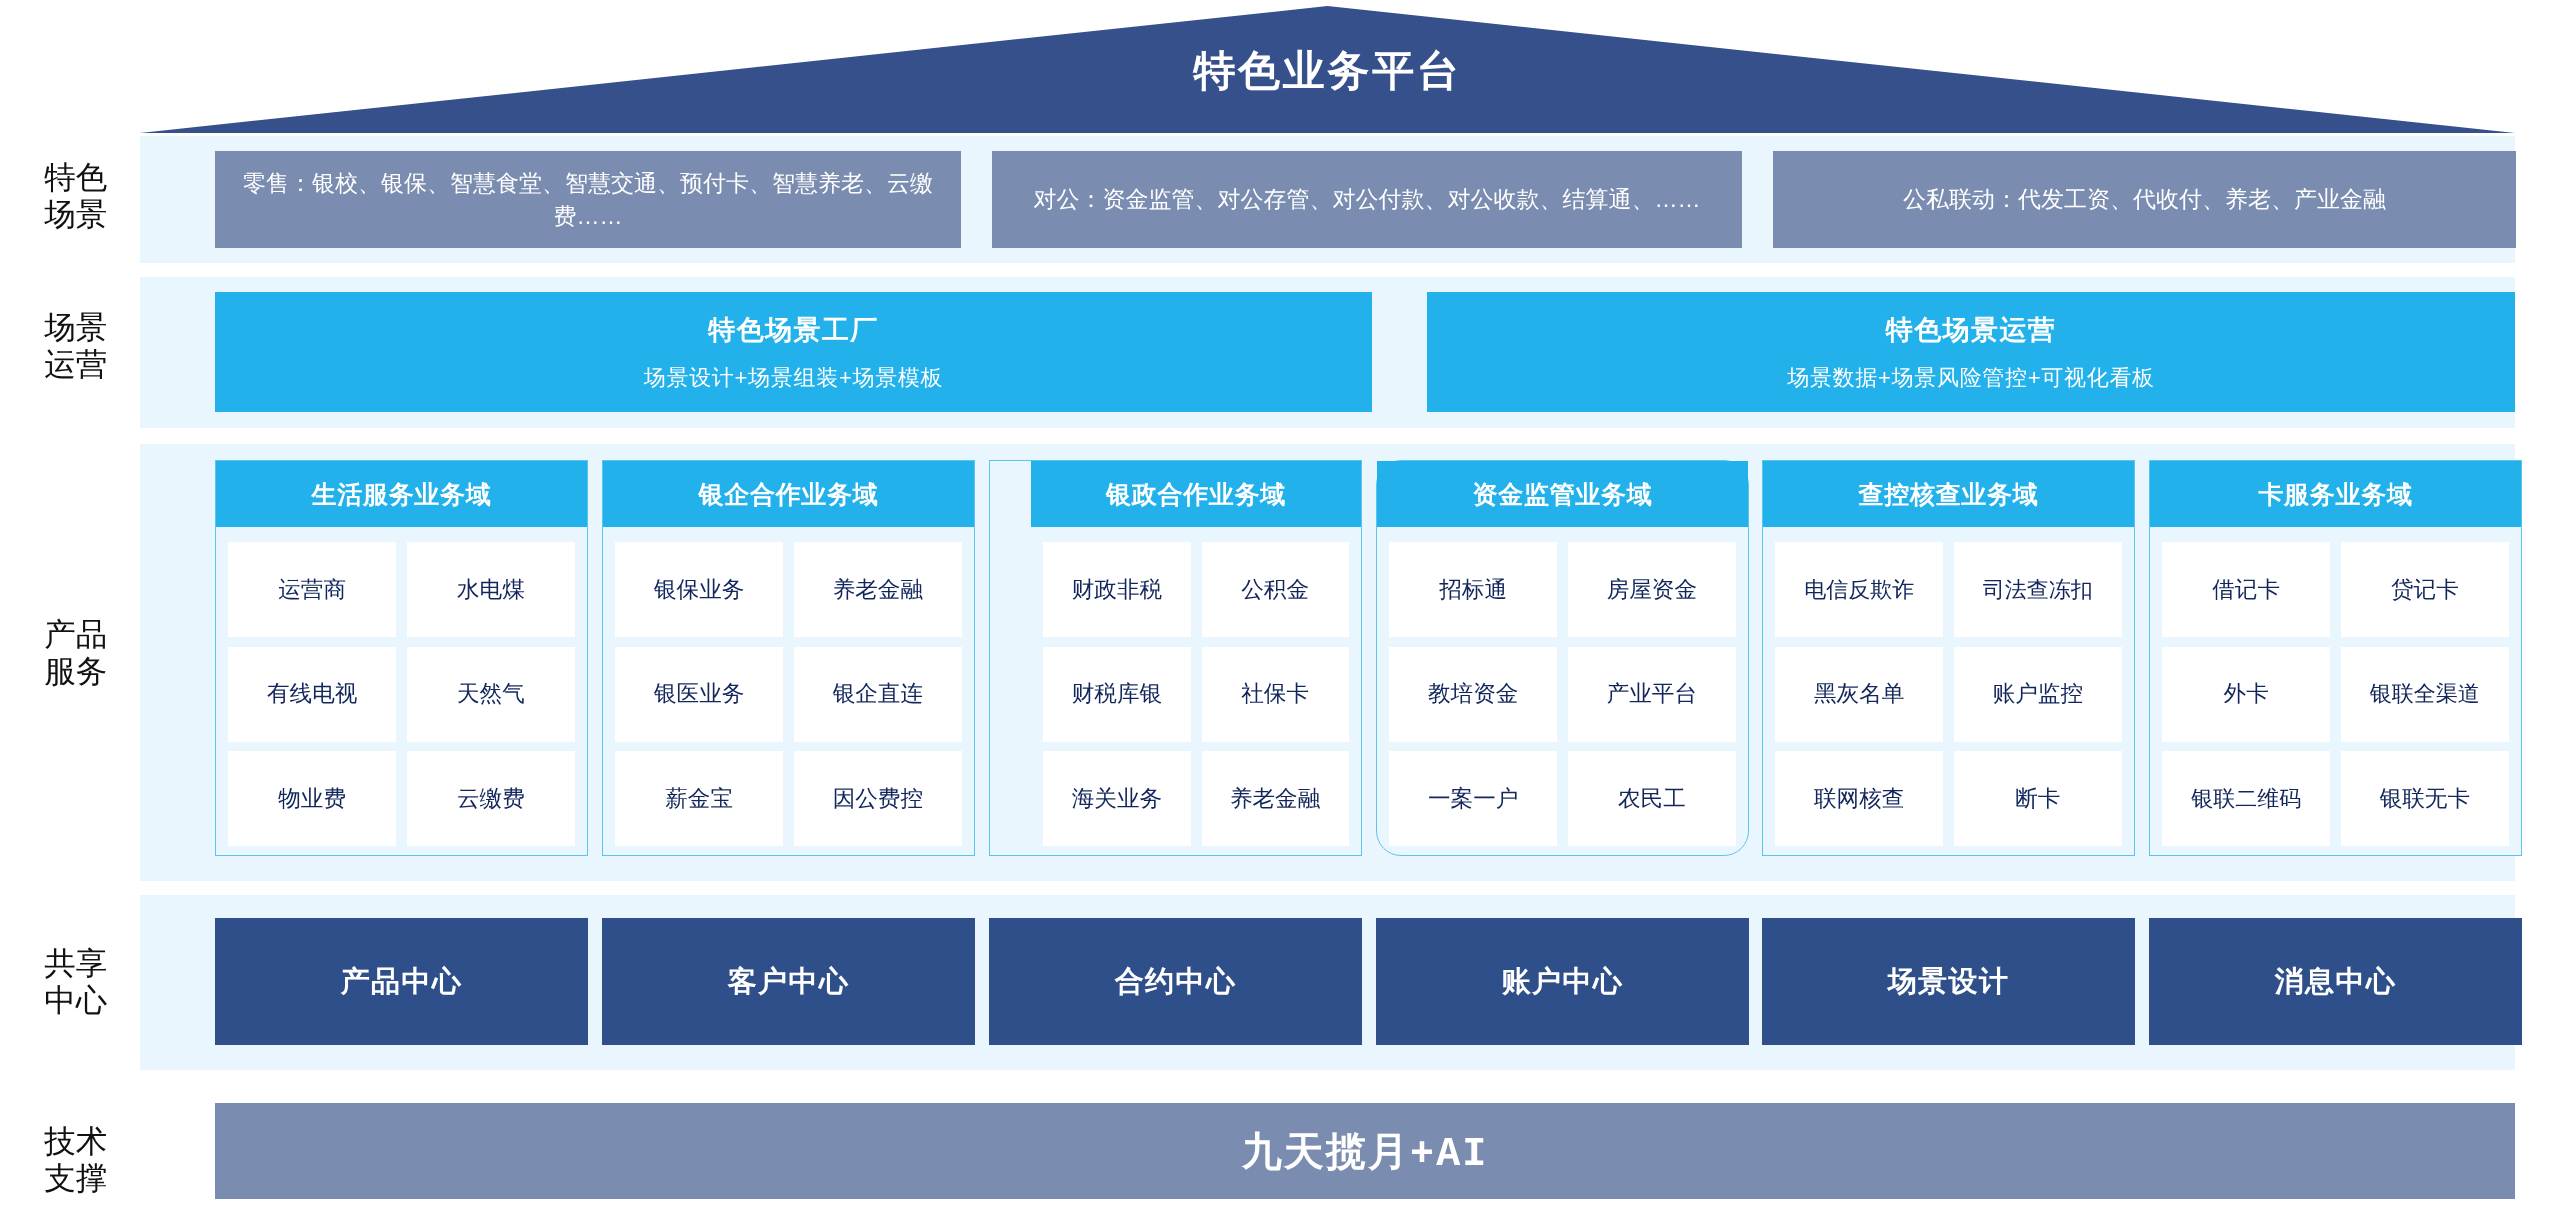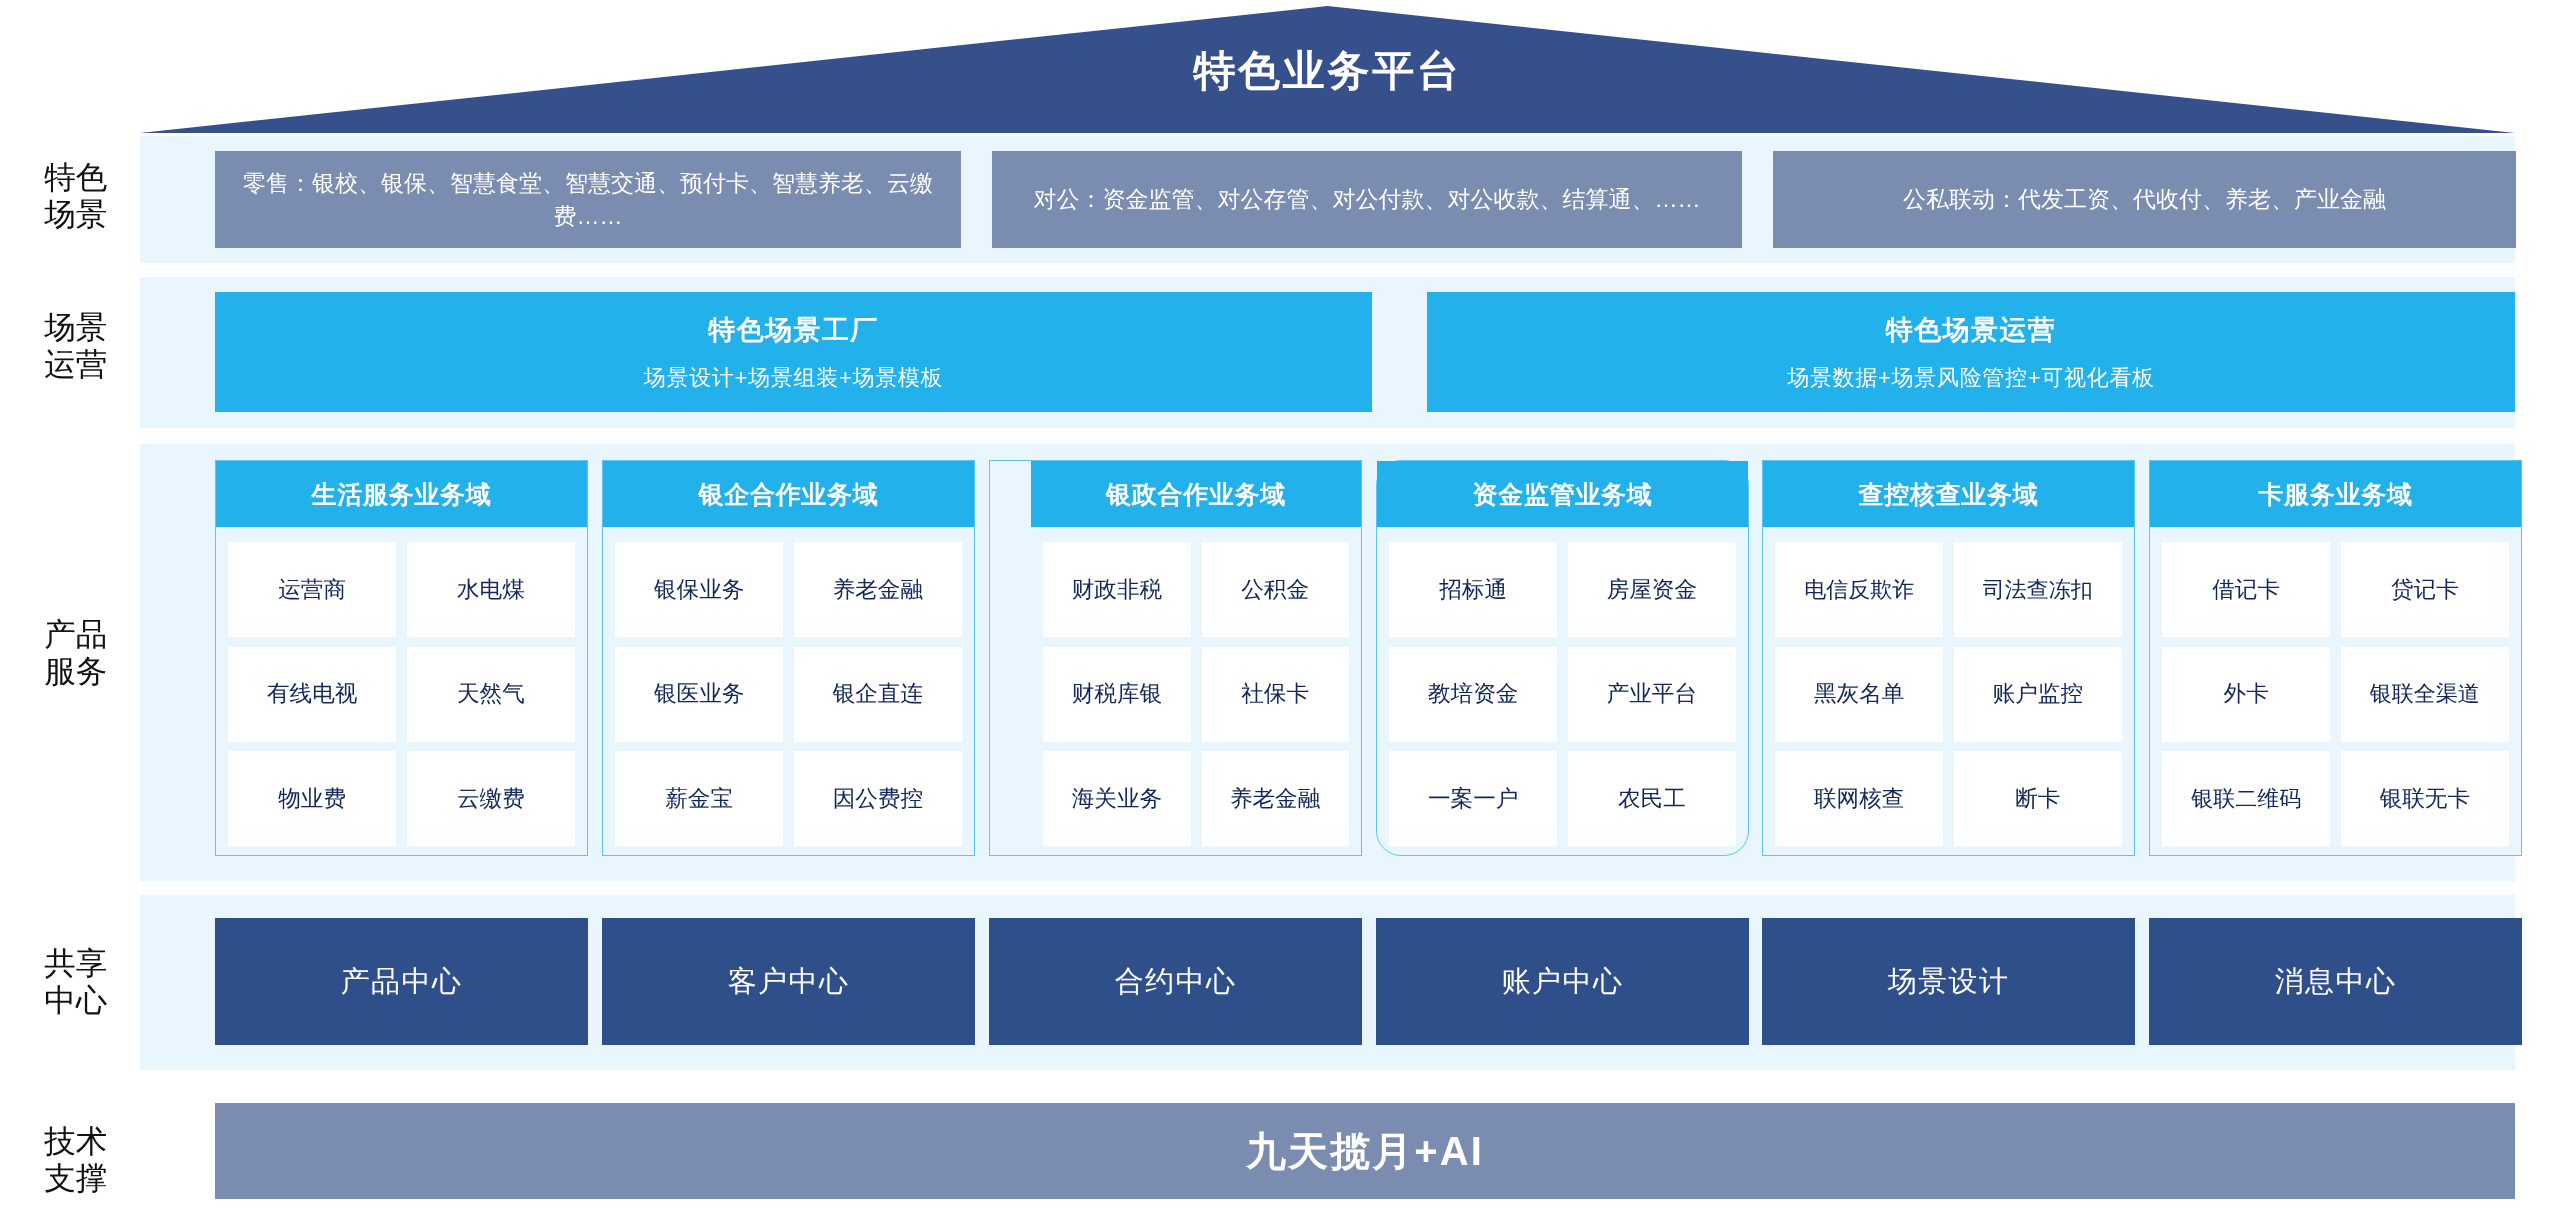--- a/index.html
+++ b/index.html
@@ -67,33 +67,33 @@
     gap:9.6px 11px;padding:15px 12.3px;box-sizing:border-box;height:334px;
   }
   .cell{
     background:#ffffff;color:#12265c;font-size:22.6px;line-height:1.18;
     display:flex;align-items:center;justify-content:center;text-align:center;
     padding:2.7px;box-sizing:border-box;
   }
   .cell.two-line{font-size:22px;}
 
   
-  #row4{left:140px;top:895px;width:2375px;height:175px;}
+  #row4{left:140px;top:895px;width:2375px;height:175px;font-weight:bold;}
   .center{
     position:absolute;top:23px;height:127px;background:#2f4f8a;
     color:#ffffff;font-size:29px;
     display:flex;align-items:center;justify-content:center;letter-spacing:1.4px;
   }
 
   
   #row5{position:absolute;left:140px;top:1088px;width:2375px;height:127px;}
   .tech{
     position:absolute;left:75px;top:15px;width:2300px;height:96px;
     background:#7a8cb0;color:#ffffff;font-size:40px;font-weight:bold;
-    display:flex;align-items:center;justify-content:center;letter-spacing:2.1px;
+    display:flex;align-items:center;justify-content:center;letter-spacing:2.1px;font-family:Liberation Mono, monospace;
   }
 </style>
 </head>
 <body>
 
 <div class="stage">
 
   <div class="roof">
     <svg viewBox="0 0 3470 185" preserveAspectRatio="none">
       <polygon points="0,185 1735,0 3470,185" fill="#36508c"></polygon>

